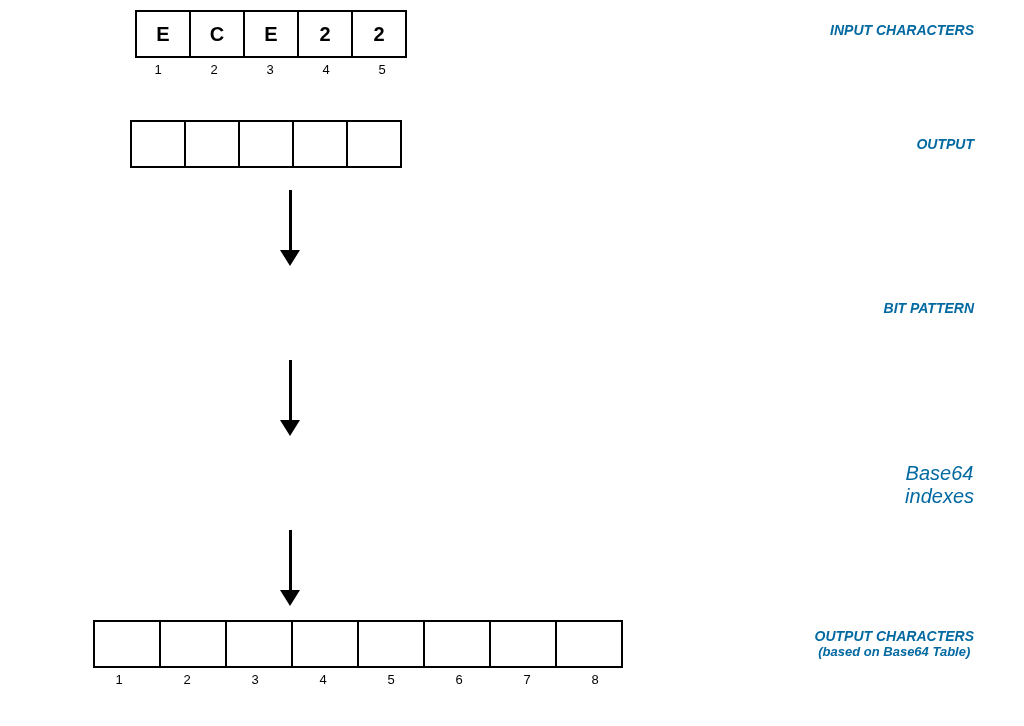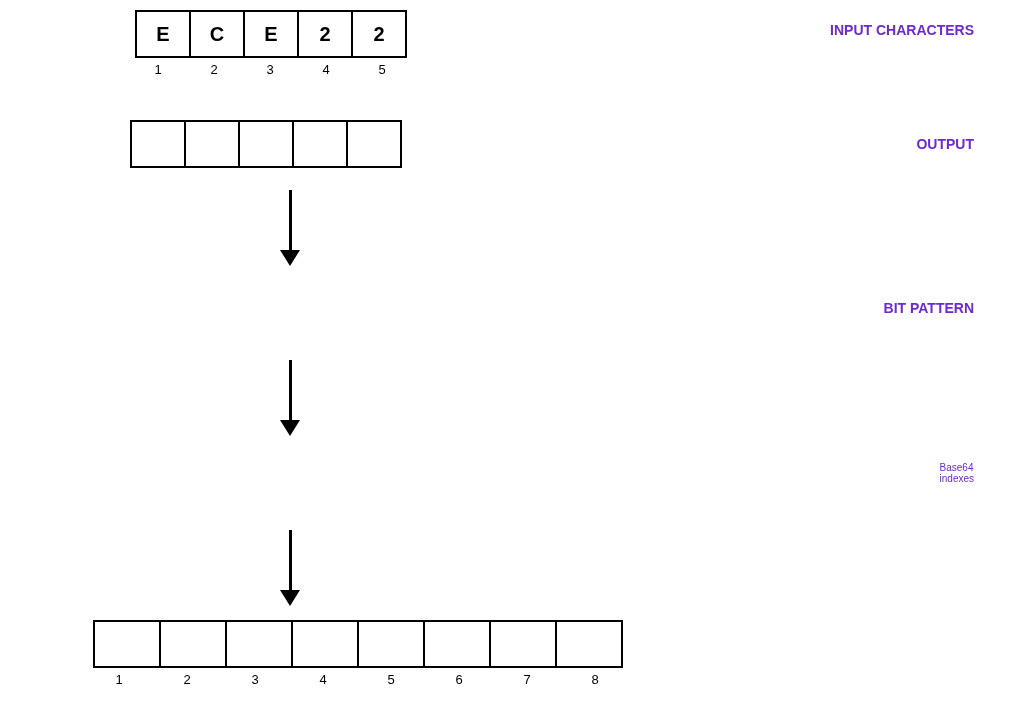--- a/index.html
+++ b/index.html
@@ -59,22 +59,23 @@
       font-size: 13px;
       color: #000;
     }
 
     
     .section-label {
       position: absolute;
       right: 50px;
       font-size: 14px;
       font-weight: bold;
-      color: #6d28d9;
-      text-align: left;
+      color: #0369a1;
+      text-align: center;
+      font-style: italic;
     }
 
     
     .ascii-section {
       position: absolute;
       top: 120px;
       left: 130px;
       display: flex;
       flex-direction: column;
       align-items: center;
@@ -200,21 +201,21 @@
 
   <div class="section-label label-bit-pattern">
     <span>BIT PATTERN</span>
   </div>
 
   <div class="arrow" style="position:absolute; top:360px; left:280px;">
     <div class="arrow-line" style="height:60px;"></div>
     <div class="arrow-head"></div>
   </div>
 
-  <div class="section-label" style="right:50px; top:462px; font-size:10px; font-weight:normal;">
+  <div class="section-label" style="right:50px; top:462px; font-size:20px; font-weight:normal;">
     <div>Base64</div>
     <div>indexes</div>
   </div>
 
   <div class="arrow" style="position:absolute; top:530px; left:280px;">
     <div class="arrow-line" style="height:60px;"></div>
     <div class="arrow-head"></div>
   </div>
 
   <div class="output-section">
@@ -233,14 +234,18 @@
       <div class="output-cell-num">2</div>
       <div class="output-cell-num">3</div>
       <div class="output-cell-num">4</div>
       <div class="output-cell-num">5</div>
       <div class="output-cell-num">6</div>
       <div class="output-cell-num">7</div>
       <div class="output-cell-num">8</div>
     </div>
   </div>
 
+  <div class="section-label" style="right:50px; top:628px;">
+    <div style="font-weight:bold; font-size:14px;">OUTPUT CHARACTERS</div>
+    <div style="font-weight:bold; font-size:13px;">(based on Base64 Table)</div>
+  </div>
 
 </div>
 
 </body></html>

